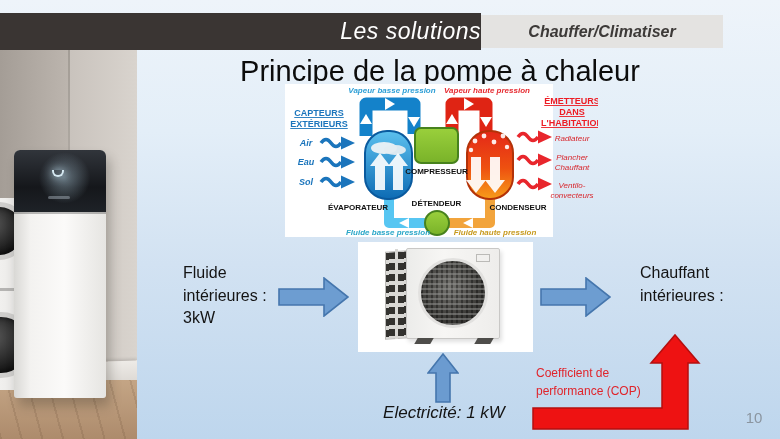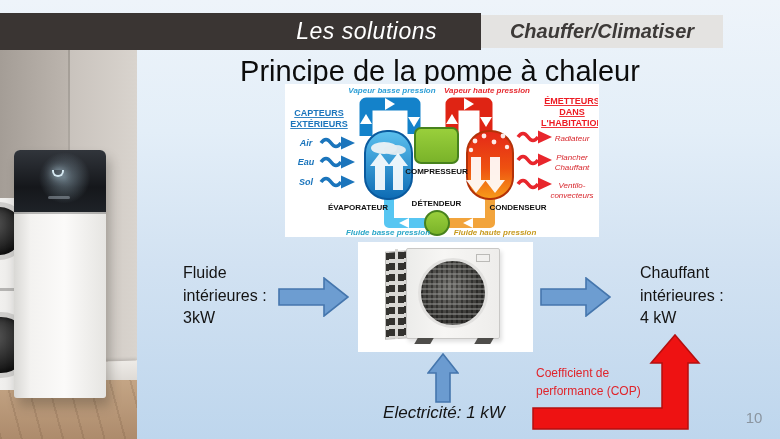--- a/index.html
+++ b/index.html
@@ -6,25 +6,25 @@
   *{box-sizing:border-box;}
   #slide{
     position:relative;width:780px;height:439px;overflow:hidden;
     background:linear-gradient(180deg,#eef4fa 0%,#e3eef8 30%,#d2e2f2 60%,#bed6ed 100%);
     font-family:"Liberation Sans", sans-serif;
   }
   .abs{position:absolute;}
 
   
   .darkbar{left:0;top:13px;width:481px;height:37px;background:#3a3533;
-    display:flex;align-items:center;justify-content:flex-end;padding-right:44px;}
+    display:flex;align-items:center;justify-content:flex-end;}
   .darkbar .t{color:#ffffff;font-style:italic;font-size:23px;letter-spacing:.5px;}
   .tab{left:481px;top:15px;width:242px;height:33px;background:#e4e3e1;
     display:flex;align-items:center;justify-content:center;}
-  .tab .t{color:#3d3a38;font-style:italic;font-weight:700;font-size:20px;}
+  .tab .t{color:#3d3a38;font-style:italic;font-weight:700;font-size:16px;}
 
   
   .photo{left:0;top:50px;width:137px;height:389px;overflow:hidden;
     background:linear-gradient(180deg,#b2aba4 0%,#c6c0ba 45%,#d5d0ca 72%);}
   .wall-left{left:0;top:0;width:68px;height:340px;background:linear-gradient(90deg,#a49d96,#bcb5ae);}
   .corner{left:68px;top:0;width:2px;height:335px;background:rgba(60,55,50,.12);}
   .wall-right{left:70px;top:0;width:67px;height:325px;background:linear-gradient(90deg,#c9c3bd,#d9d4ce);}
   .baseboard{left:50px;top:312px;width:87px;height:22px;background:linear-gradient(180deg,#eeebe7,#dcd8d3);
     box-shadow:0 -2px 3px rgba(0,0,0,.12);transform:skewY(-2deg);}
   .floor{left:0;top:330px;width:137px;height:59px;
@@ -47,21 +47,21 @@
                linear-gradient(180deg,#31353b,#15171b 60%,#1e2227);}
   .hp-logo{left:52px;top:120px;width:12px;height:7px;border:2px solid #d6e9f2;border-top:none;
     border-radius:0 0 12px 12px;box-shadow:0 0 8px rgba(200,230,245,.8);}
   .hp-dots{left:48px;top:146px;width:22px;height:3px;border-radius:2px;background:rgba(160,170,180,.5);}
   .hp-seam{left:14px;top:162px;width:92px;height:2px;background:rgba(0,0,0,.25);}
 
   
   .title{left:180px;top:55px;width:520px;text-align:center;color:#0c0c0c;font-size:29px;}
 
   
-  .diagram{left:285px;top:84px;width:314px;height:153px;background:#ffffff;}
+  .diagram{left:285px;top:84px;width:268px;height:153px;background:#ffffff;}
   .diagram svg{position:absolute;left:0;top:0;}
   .dg-txt{font-family:"Liberation Sans",sans-serif;}
 
   
   .unitbox{left:358px;top:242px;width:175px;height:110px;background:#ffffff;}
   .ou-body{left:48px;top:6px;width:94px;height:91px;background:linear-gradient(90deg,#ececea,#f7f6f4 40%,#eeedeb);
     border:1px solid #c9c8c6;border-radius:2px;box-shadow:2px 3px 4px rgba(0,0,0,.12);}
   .ou-side{left:27px;top:9px;width:23px;height:88px;
     background:repeating-linear-gradient(180deg,#33322f 0 7px,#d9d8d5 7px 11px);
     border:1px solid #bab9b6;transform:skewY(-4deg);}
@@ -227,21 +227,20 @@
   <svg class="abs" style="left:278px;top:277px;" width="72" height="40">
     <polygon points="1,12 46,12 46,1 70,20 46,39 46,28 1,28" fill="#6d9dd1" stroke="#4576ad" stroke-width="1.6"></polygon>
   </svg>
 
   <svg class="abs" style="left:540px;top:277px;" width="72" height="40">
     <polygon points="1,12 46,12 46,1 70,20 46,39 46,28 1,28" fill="#6d9dd1" stroke="#4576ad" stroke-width="1.6"></polygon>
   </svg>
   <div class="abs lbl lbl-right">
     <div>Chauffant</div>
     <div>intérieures :</div>
-    <div>4 kW</div>
   </div>
 
   <svg class="abs" style="left:427px;top:353px;" width="32" height="50">
     <polygon points="16,1 31,20 23,20 23,49 9,49 9,20 1,20" fill="#6b9bd0" stroke="#4576ad" stroke-width="1.6"></polygon>
   </svg>
   <div class="abs lbl-elec">Electricité: 1 kW</div>
 
   <svg class="abs" style="left:525px;top:330px;" width="185" height="105">
     <polygon points="8,78 137,78 137,33 126,33 150,5 174,33 163,33 163,99 8,99" fill="#ee1212" stroke="#b50f0f" stroke-width="1.5"></polygon>
   </svg>

